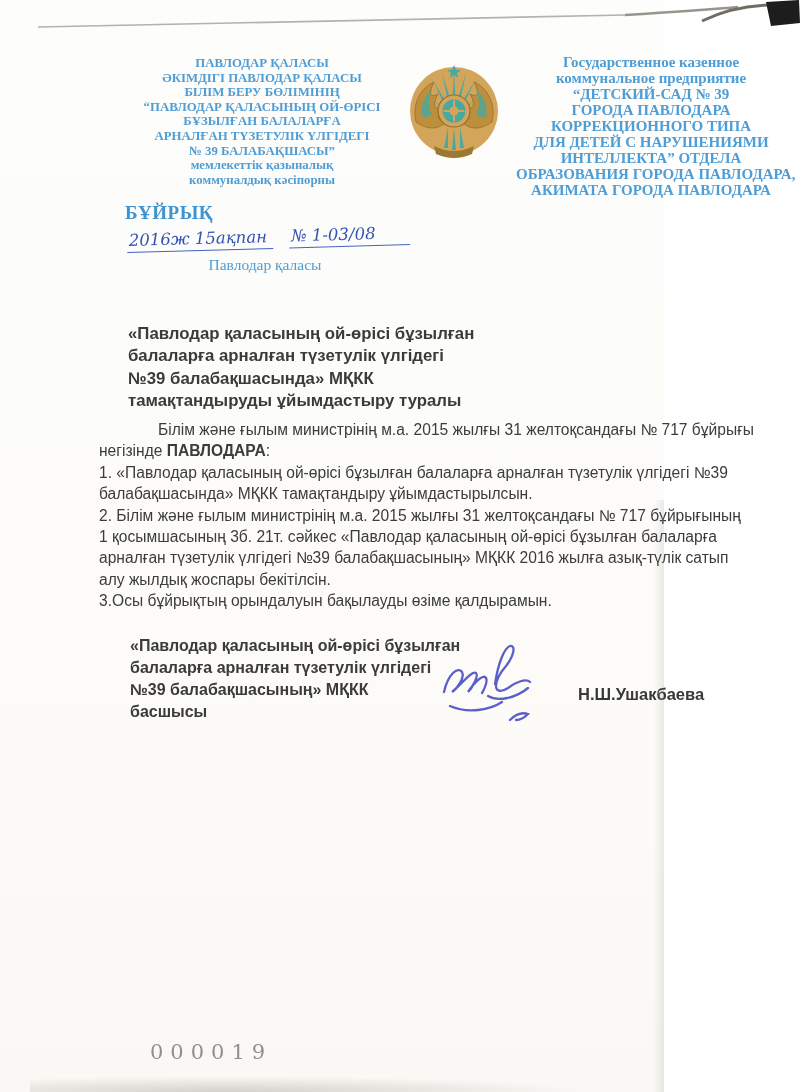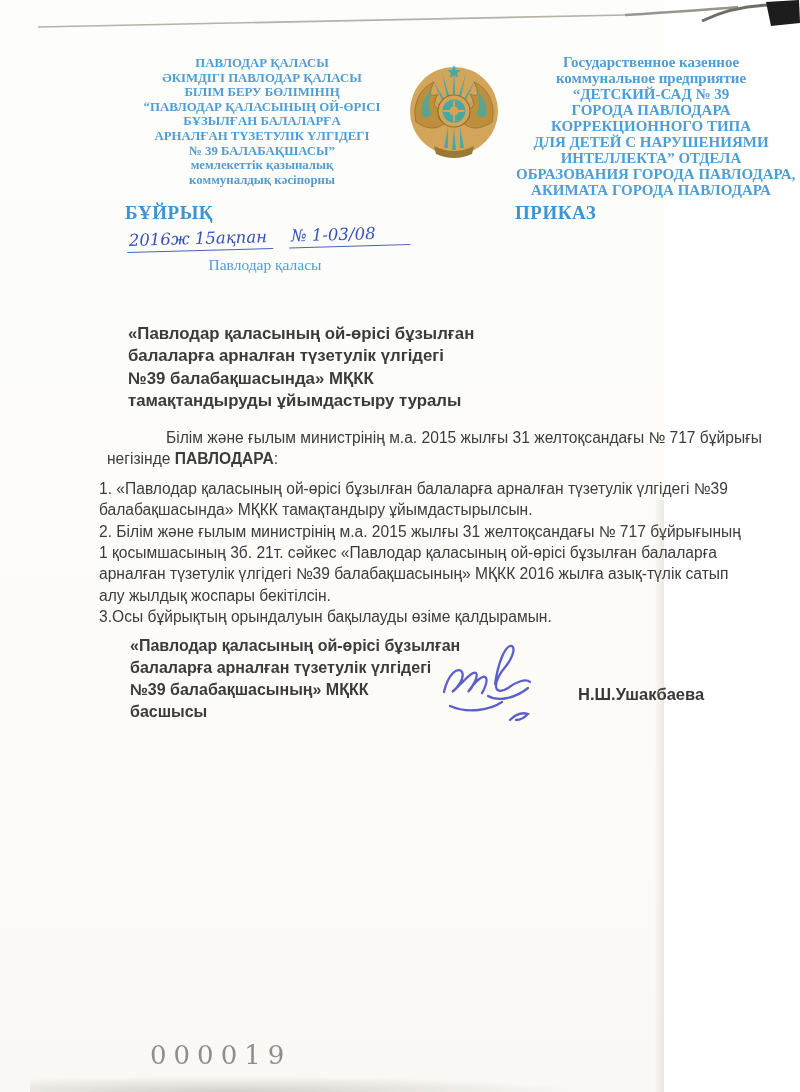--- a/index.html
+++ b/index.html
@@ -54,37 +54,37 @@
   
   .subject{
     position:absolute;left:128px;top:323px;
     color:#3b3b3b;font-weight:bold;font-size:16.8px;line-height:22.4px;
   }
   
   .body-text{
     position:absolute;left:99px;top:419px;width:695px;
     color:#3c3c3c;font-size:15.6px;line-height:21.4px;
   }
-  .intro{text-indent:59px;margin:8px;}
+  .intro{text-indent:59px;margin:0;}
   .bold{font-weight:bold;}
   
   .sig-position{
     position:absolute;left:130px;top:635px;
     color:#3b3b3b;font-weight:bold;font-size:16px;line-height:22px;
   }
   .sig-name{
     position:absolute;left:578px;top:685px;
     color:#383838;font-weight:bold;font-size:16.5px;text-align:right;
   }
   .sig-ink{position:absolute;left:438px;top:638px;}
   
   .page-stamp{
     position:absolute;left:150px;top:1040px;
     font-family:"DejaVu Serif", serif;
-    font-size:26px;letter-spacing:7px;color:#8e8e8e;
+    font-size:21px;letter-spacing:7px;color:#8e8e8e;
   }
   
   .artifact-top{position:absolute;left:0;top:0;}
   .emblem{position:absolute;left:408px;top:62px;}
   .shadow-bottom{
     position:absolute;left:30px;bottom:0;width:560px;height:16px;
     background:radial-gradient(ellipse at 35% 100%, rgba(150,145,138,.38), rgba(150,145,138,0) 70%);
   }
   .shadow-right{
     position:absolute;right:0;top:500px;width:10px;height:592px;
@@ -152,21 +152,20 @@
 коммунальное предприятие
 “ДЕТСКИЙ-САД № 39
 ГОРОДА ПАВЛОДАРА
 КОРРЕКЦИОННОГО ТИПА
 ДЛЯ ДЕТЕЙ С НАРУШЕНИЯМИ
 ИНТЕЛЛЕКТА” ОТДЕЛА
 ОБРАЗОВАНИЯ ГОРОДА ПАВЛОДАРА,
 АКИМАТА ГОРОДА ПАВЛОДАРА</div>
 
   <div class="order-title order-title-kk">БҰЙРЫҚ</div>
-  <div class="order-title order-title-ru">ПРИКАЗ</div>
 
   <div class="handwriting-row">
     <span class="hw-underline">2016ж 15ақпан</span><span class="hw-gap"></span><span class="hw-underline hw-ext">№ 1-03/08</span>
   </div>
 
   <div class="place place-kk">Павлодар қаласы</div>
 
   <div class="subject pre">«Павлодар қаласының ой-өрісі бұзылған
 балаларға арналған түзетулік үлгідегі
 №39 балабақшасында» МҚКК

